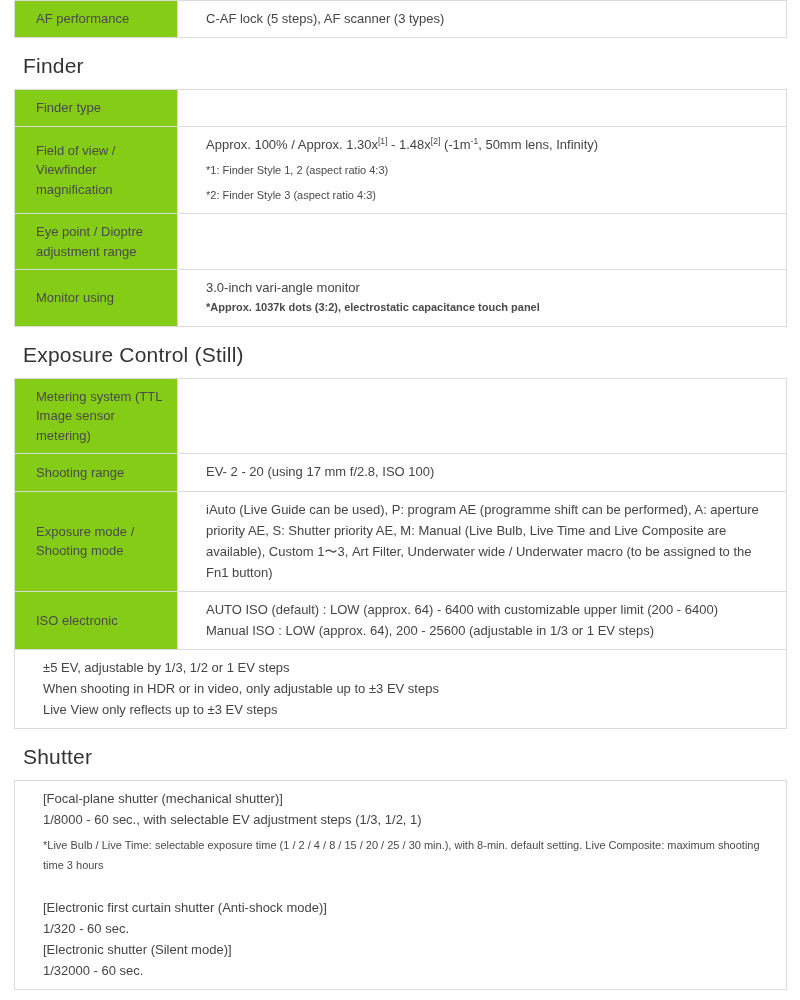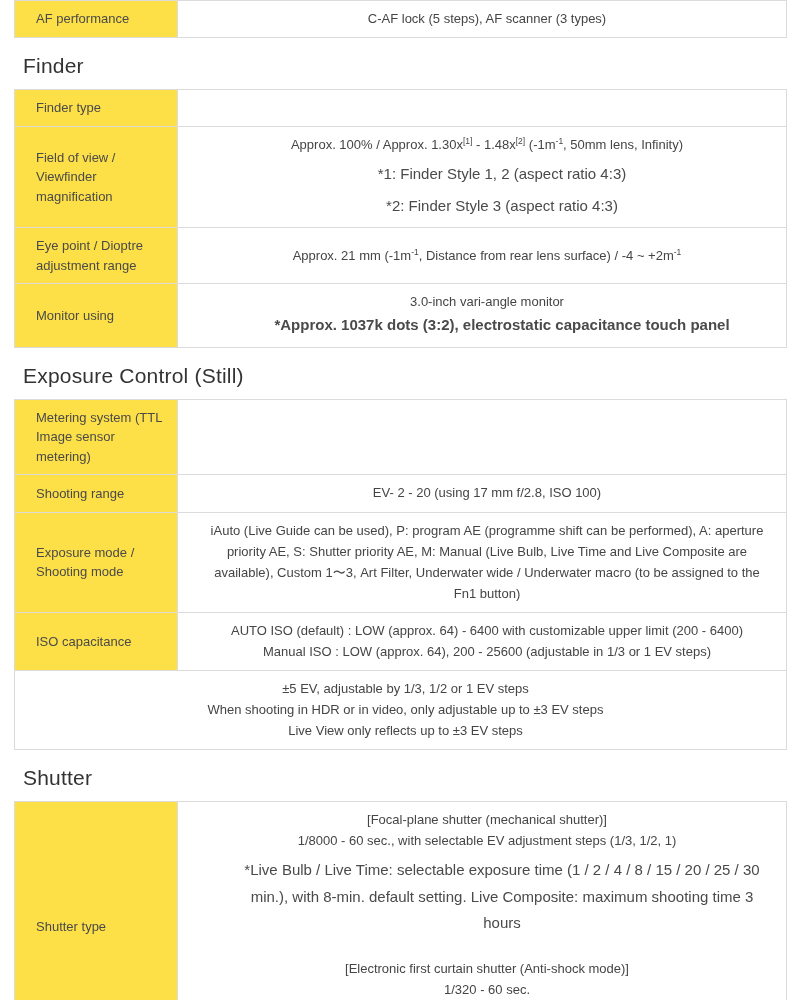--- a/index.html
+++ b/index.html
@@ -35,48 +35,47 @@
     align-items: stretch;
     border-top: 1px solid #dbdbdb;
   }
   .spec-row:first-child {
     border-top: none;
   }
   .label-cell {
     width: 163px;
     min-width: 163px;
     box-sizing: border-box;
-    background: #fde047;
+    background: #84cc16;
     border-right: 1px solid #dbdbdb;
     padding: 8px 10px 8px 21px;
     display: flex;
     align-items: center;
     font-size: 13px;
     line-height: 1.5;
     color: #4a4a4a;
   }
   .value-cell {
     flex: 1;
     box-sizing: border-box;
     padding: 7px 18px 8px 28px;
     display: flex;
     flex-direction: column;
     justify-content: center;
     font-size: 13px;
     line-height: 1.62;
     color: #454545;
   }
-  .value-cell p { margin: 0; text-align: center; }
+  .value-cell p { margin: 0; }
   p.main:not(:first-child) { margin-top: 22px; }
   p.footnote {
-    font-size: 15px;
+    font-size: 11px;
     line-height: 1.75;
     margin-top: 6px;
     color: #4a4a4a;
-    margin-left: 30px;
   }
   p.footnote.tight { margin-top: 0; font-weight: bold; }
   sup {
     font-size: 8.5px;
     line-height: 0;
     vertical-align: super;
   }
 </style>
 </head>
 <body>
@@ -106,23 +105,20 @@
         <div class="value-cell">
           <p class="main">Approx. 100% / Approx. 1.30x<sup>[1]</sup> - 1.48x<sup>[2]</sup> (-1m<sup>-1</sup>, 50mm lens, Infinity)</p>
           <p class="footnote">*1: Finder Style 1, 2 (aspect ratio 4:3)</p>
           <p class="footnote">*2: Finder Style 3 (aspect ratio 4:3)</p>
         </div>
       </div>
       <div class="spec-row">
         <div class="label-cell">
           <span>Eye point / Dioptre adjustment range</span>
         </div>
-        <div class="value-cell">
-          <p class="main">Approx. 21 mm (-1m<sup>-1</sup>, Distance from rear lens surface) / -4 ~ +2m<sup>-1</sup></p>
-        </div>
       </div>
       <div class="spec-row">
         <div class="label-cell">
           <span>Monitor using</span>
         </div>
         <div class="value-cell">
           <p class="main">3.0-inch vari-angle monitor</p>
           <p class="footnote tight">*Approx. 1037k dots (3:2), electrostatic capacitance touch panel</p>
         </div>
       </div>
@@ -145,38 +141,35 @@
       <div class="spec-row">
         <div class="label-cell">
           <span>Exposure mode / Shooting mode</span>
         </div>
         <div class="value-cell">
           <p class="main">iAuto (Live Guide can be used), P: program AE (programme shift can be performed), A: aperture priority AE, S: Shutter priority AE, M: Manual (Live Bulb, Live Time and Live Composite are available), Custom 1〜3, Art Filter, Underwater wide / Underwater macro (to be assigned to the Fn1 button)</p>
         </div>
       </div>
       <div class="spec-row">
         <div class="label-cell">
-          <span>ISO capacitance</span>
+          <span>ISO electronic</span>
         </div>
         <div class="value-cell">
           <p class="main">AUTO ISO (default) : LOW (approx. 64) - 6400 with customizable upper limit (200 - 6400)<br>Manual ISO : LOW (approx. 64), 200 - 25600 (adjustable in 1/3 or 1 EV steps)</p>
         </div>
       </div>
       <div class="spec-row">
         <div class="value-cell">
           <p class="main">±5 EV, adjustable by 1/3, 1/2 or 1 EV steps<br>When shooting in HDR or in video, only adjustable up to ±3 EV steps<br>Live View only reflects up to ±3 EV steps</p>
         </div>
       </div>
     </div>
     <h2 class="section-heading">Shutter</h2>
     <div class="spec-table">
       <div class="spec-row">
-        <div class="label-cell">
-          <span>Shutter type</span>
-        </div>
         <div class="value-cell">
           <p class="main">[Focal-plane shutter (mechanical shutter)]<br>1/8000 - 60 sec., with selectable EV adjustment steps (1/3, 1/2, 1)</p>
           <p class="footnote">*Live Bulb / Live Time: selectable exposure time (1 / 2 / 4 / 8 / 15 / 20 / 25 / 30 min.), with 8-min. default setting. Live Composite: maximum shooting time 3 hours</p>
           <p class="main">[Electronic first curtain shutter (Anti-shock mode)]<br>1/320 - 60 sec.<br>[Electronic shutter (Silent mode)]<br>1/32000 - 60 sec.</p>
         </div>
       </div>
     </div>
     <h2 class="section-heading">Flash</h2>
   </div>
 

